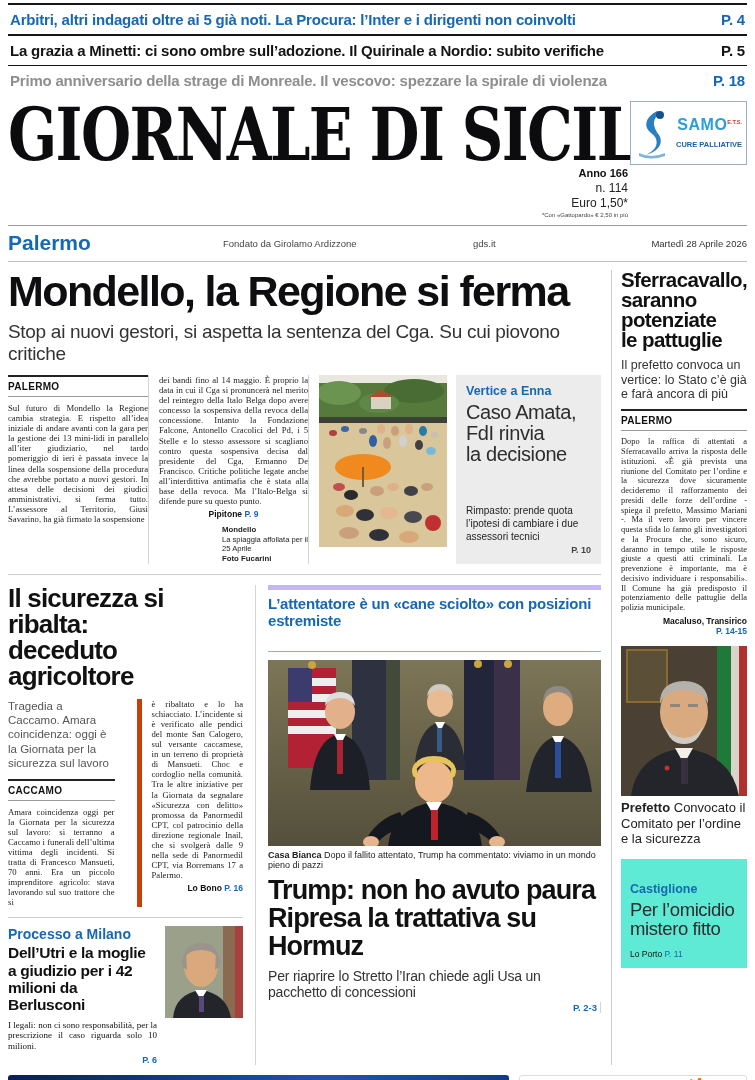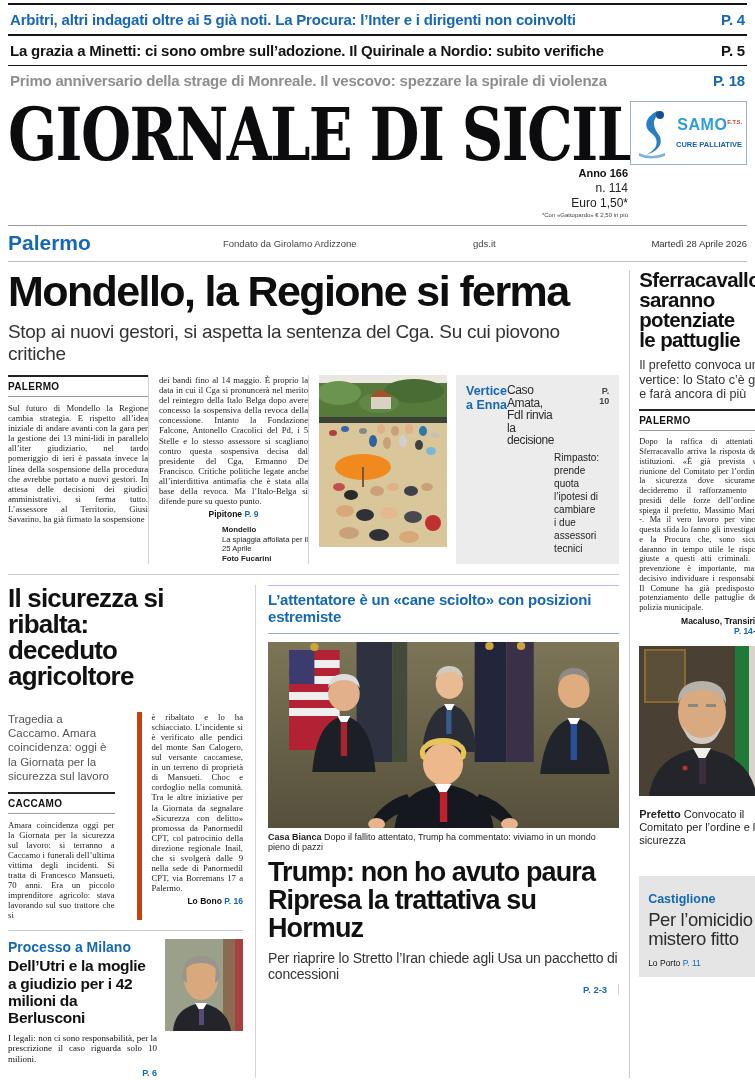--- a/index.html
+++ b/index.html
@@ -54,57 +54,57 @@
             border-bottom:1px solid #999; padding:4px 0; margin-bottom:6px; }
   .body-serif { font-family:"Liberation Serif", serif; font-size:8.7px; line-height:1.16;
                 text-align:justify; color:#1c1c1c; }
   .vr { border-left:1px solid #d4d4d4; padding-left:10px; margin-left:-10px;align-items:center; }
   .lead-col2 { display:flex; flex-direction:column; }
   .byline { text-align:right; font-size:8.5px; font-weight:bold; margin-top:3px; }
   .byline .pg { color:#1668b3; }
   .photo-caption { margin-top:auto; margin-left:auto; width:86px; font-size:7.6px; line-height:1.25; color:#222; padding-top:6px;}
   .photo-caption b { font-size:7.8px; }
   .lead-photo svg, .trump-photo svg, .prefect-photo svg, .du-photo svg { display:block; }
-  .gray-box { background:#ececec; padding:9px 10px; display:flex; flex-direction:row; }
+  .gray-box { background:#ececec; padding:9px 10px; display:flex; flex-direction:column; }
   .gb-kicker { color:#1668b3; font-weight:bold; font-size:12.5px; margin-bottom:4px; }
-  .gb-title { font-size:12px; line-height:1.05; color:#2d2d2f; letter-spacing:-0.4px; white-space:pre-line; }
+  .gb-title { font-size:20px; line-height:1.05; color:#2d2d2f; letter-spacing:-0.4px; white-space:pre-line; }
   .gb-text { font-size:10px; color:#222; line-height:1.3; margin-top:auto; }
   .gb-page { text-align:right; font-size:9px; font-weight:bold; color:#444; margin-top:2px; }
   
   .row2 { display:grid; grid-template-columns:248px 1fr; gap:0 12px; padding-top:10px; }
   .row2-left { border-right:1px solid #d4d4d4; padding-right:12px; }
   .tractor-headline { font-size:26px; font-weight:800; letter-spacing:-0.8px; line-height:1; white-space:pre-line; }
-  .tractor-cols { display:grid; grid-template-columns:1fr 1fr; gap:0 22px; margin-top:23px; }
+  .tractor-cols { display:grid; grid-template-columns:1fr 1fr; gap:0 22px; margin-top:10px; }
   .tractor-sub { font-size:11.5px; color:#555; line-height:1.25; margin-bottom:8px; }
   .tr-col2 { border-left:5px solid #c2410c; padding-left:10px; }
   .milano { border-top:1px solid #ccc; margin-top:10px; padding-top:8px; display:flex; gap:8px; }
   .mi-kicker { color:#1668b3; font-weight:bold; font-size:14px; }
   .mi-title { font-size:15.5px; font-weight:bold; line-height:1.1; letter-spacing:-0.3px; margin-top:2px; }
   .mi-text { font-family:Liberation Serif, serif; font-size:9px; line-height:1.2; margin-top:7px; text-align:justify; }
   .mi-page { text-align:right; color:#1668b3; font-weight:bold; font-size:9px; margin-top:3px; }
   
-  .trump-kicker { color:#1668b3; font-weight:bold; font-size:15px; border-top:1px solid #c4b5fd;
-                  border-bottom:1px solid #9ab; padding:5px 0 8px 0; letter-spacing:-0.2px; }
+  .trump-kicker { color:#1668b3; font-weight:bold; font-size:15px; border-top:5px solid #c4b5fd;
+                  border-bottom:1px solid #9ab; padding:5px 0 22px 0; letter-spacing:-0.2px; }
   .trump-kicker { border-bottom:1px solid #8fb2d4; }
   .trump-photo { margin-top:8px; }
   .trump-caption { font-size:9px; color:#222; margin-top:4px; }
   .trump-headline { font-size:27px; font-weight:800; letter-spacing:-0.9px; line-height:1.05;
                     margin-top:6px; white-space:pre-line; }
   .trump-sub { font-size:14px; color:#333; margin-top:7px; letter-spacing:-0.2px; }
   .trump-page { text-align:right; color:#1668b3; font-weight:bold; font-size:9.5px; margin-top:2px;
-                border-right:1px solid #d4d4d4; padding-right:11px;}
+                border-right:1px solid #d4d4d4; padding-right:3px;}
   
   .sb-headline { font-size:20.5px; font-weight:800; letter-spacing:-0.6px; line-height:0.98; white-space:pre-line; }
   .sb-sub { font-size:12.5px; color:#333; line-height:1.15; margin:8px 0 8px 0; }
   .sb-body { font-family:"Liberation Serif", serif; font-size:8.4px; line-height:1.16; text-align:justify; color:#1c1c1c; }
   .sb-byline { text-align:right; font-size:8.5px; font-weight:bold; margin-top:3px; }
   .sb-byline .pg { color:#1668b3; display:block; }
   .prefect-photo { margin-top:10px; }
-  .sb-caption { font-size:11px; line-height:1.2; color:#222; margin-top:12px; }
-  .sb-box { margin-top:28px; background:#e5e5e5; padding:16px 9px 9px 9px; }
+  .sb-caption { font-size:13px; line-height:1.2; color:#222; margin-top:4px; }
+  .sb-box { margin-top:12px; background:#5eead4; padding:23px 9px 9px 9px; }
   .sb-box .gb-title { font-size:18.5px; }
   .sb-box-byline { text-align:left; font-size:8.5px; font-weight:normal; margin-top:10px; }
   .sb-box-byline .pg { color:#1668b3; }
   
   .ads { display:flex; gap:10px; padding:10px 8px 6px 8px; }
   .dongfeng { position:relative; flex:1; height:178px; border-radius:3px; overflow:hidden;
               background:linear-gradient(115deg,#0a1f55 0%,#14418f 35%,#1c55ad 55%,#0e2f72 100%); color:#fff; }
   .df-logo { position:absolute; left:16px; top:10px; display:flex; align-items:center; gap:7px; }
   .df-word { font-size:21px; font-weight:800; letter-spacing:2px; }
   .df-badge { position:absolute; left:222px; top:6px; width:102px; height:46px; background:#e11a1a;

